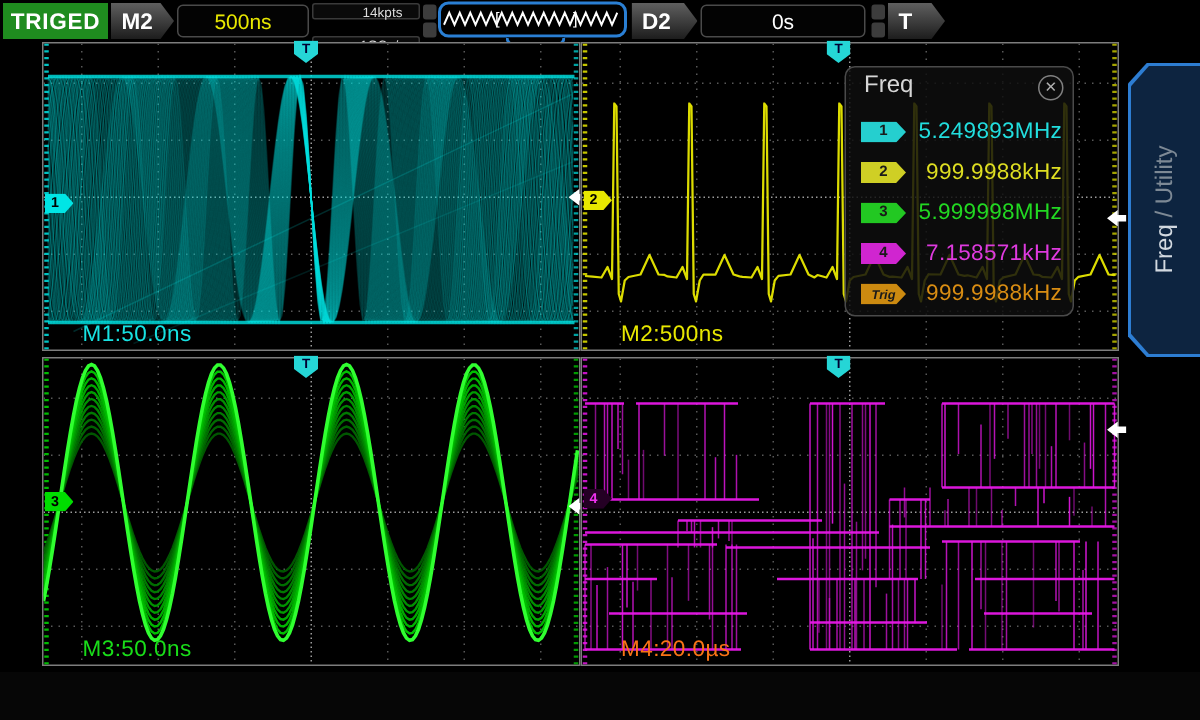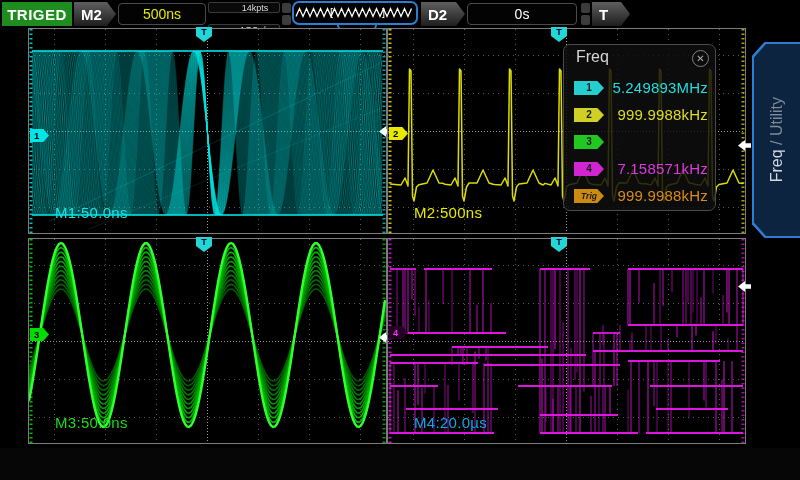--- a/index.html
+++ b/index.html
@@ -29,22 +29,22 @@
   .tflag{position:absolute;top:-2px;width:16px;height:15px;background:#25d6d6;
          clip-path:polygon(0 0,100% 0,100% 60%,50% 100%,0 60%);
          color:#003;font-weight:bold;font-size:9px;text-align:center;line-height:10px;}
   .chflag{position:absolute;left:1px;width:19px;height:13px;
           clip-path:polygon(0 0,70% 0,100% 50%,70% 100%,0 100%);
           color:#000;font-weight:bold;font-size:9.5px;text-align:left;padding-left:4px;line-height:13px;box-sizing:border-box;}
   .f1{background:#00e5e5}.f2{background:#e8e800}.f3{background:#00dd00}
   .f4{background:#240024;color:#ee30ee;filter:drop-shadow(0 0 1.2px #e818e8);}
   .rarrow{position:absolute;right:-6px;width:13px;height:11px;background:#fff;
           clip-path:polygon(0 50%,55% 0,55% 30%,100% 30%,100% 70%,55% 70%,55% 100%);}
-  .qlabel{position:absolute;left:26px;bottom:12px;font-size:15px;letter-spacing:.3px;text-align:center;}
-  .t1{color:#17e2e2}.t2{color:#e8e800}.t3{color:#19dd19}.t4{color:#0ea5e9}
+  .qlabel{position:absolute;left:26px;bottom:2px;font-size:15px;letter-spacing:.3px;text-align:center;}
+  .t1{color:#17e2e2}.t2{color:#e8e800}.t3{color:#19dd19}.t4{color:#f97316}
   
   #freq-panel{position:absolute;left:563px;top:44px;width:153px;height:167px;background:rgba(14,14,14,.84);
               border:1px solid #4a4a4a;border-radius:7px;box-sizing:border-box;}
   #freq-title{position:absolute;left:12px;top:3px;font-size:16px;color:#d6d6d6;}
   #freq-close{position:absolute;right:6px;top:5px;width:17px;height:17px;border:1px solid #808080;border-radius:50%;
               color:#b0b0b0;font-size:10px;display:flex;align-items:center;justify-content:center;box-sizing:border-box;}
   .frow{position:absolute;left:0;width:153px;height:26px;}
   .fbadge{position:absolute;left:10px;top:6px;width:30px;height:14px;
           clip-path:polygon(0 0,78% 0,100% 50%,78% 100%,0 100%);
           color:#1a1a1a;font-weight:bold;font-size:10px;text-align:center;line-height:14px;}
@@ -416,20 +416,21 @@
     <div class="frow" style="top:30px">
       <div class="fbadge b1">1</div>
       <div class="fval v1">5.249893MHz</div>
     </div>
     <div class="frow" style="top:57px">
       <div class="fbadge b2">2</div>
       <div class="fval v2">999.9988kHz</div>
     </div>
     <div class="frow" style="top:84px">
       <div class="fbadge b3">3</div>
+      <div class="fval v3">5.999998MHz</div>
     </div>
     <div class="frow" style="top:111px">
       <div class="fbadge b4">4</div>
       <div class="fval v4">7.158571kHz</div>
     </div>
     <div class="frow" style="top:138px">
       <div class="fbadge btrig">Trig</div>
       <div class="fval vtrig">999.9988kHz</div>
     </div>
   </div>

